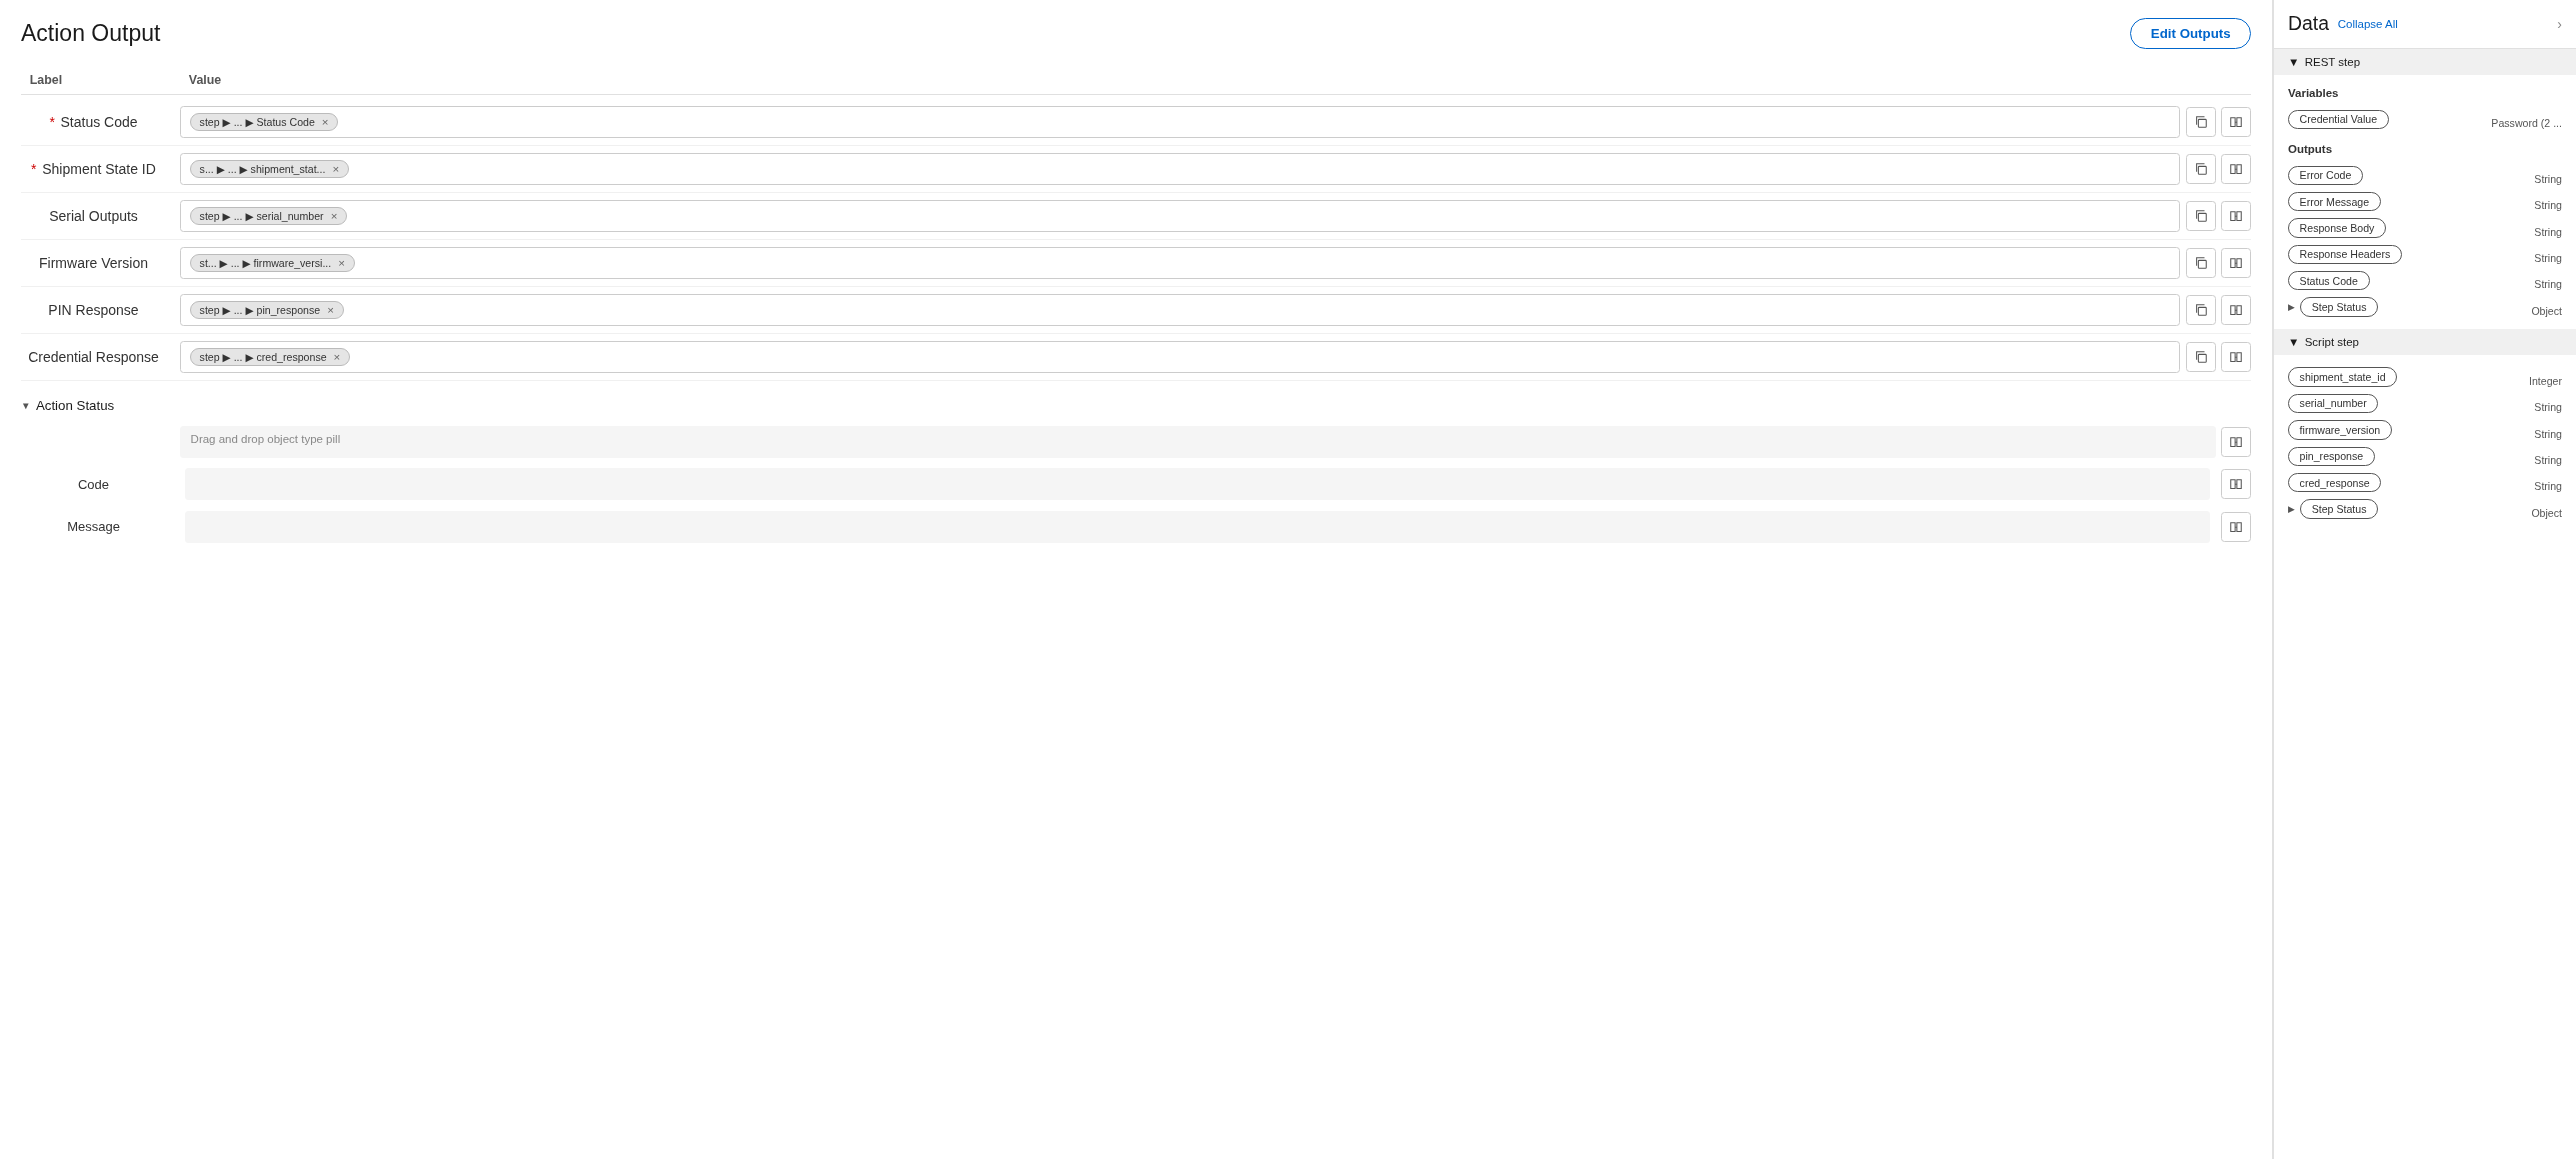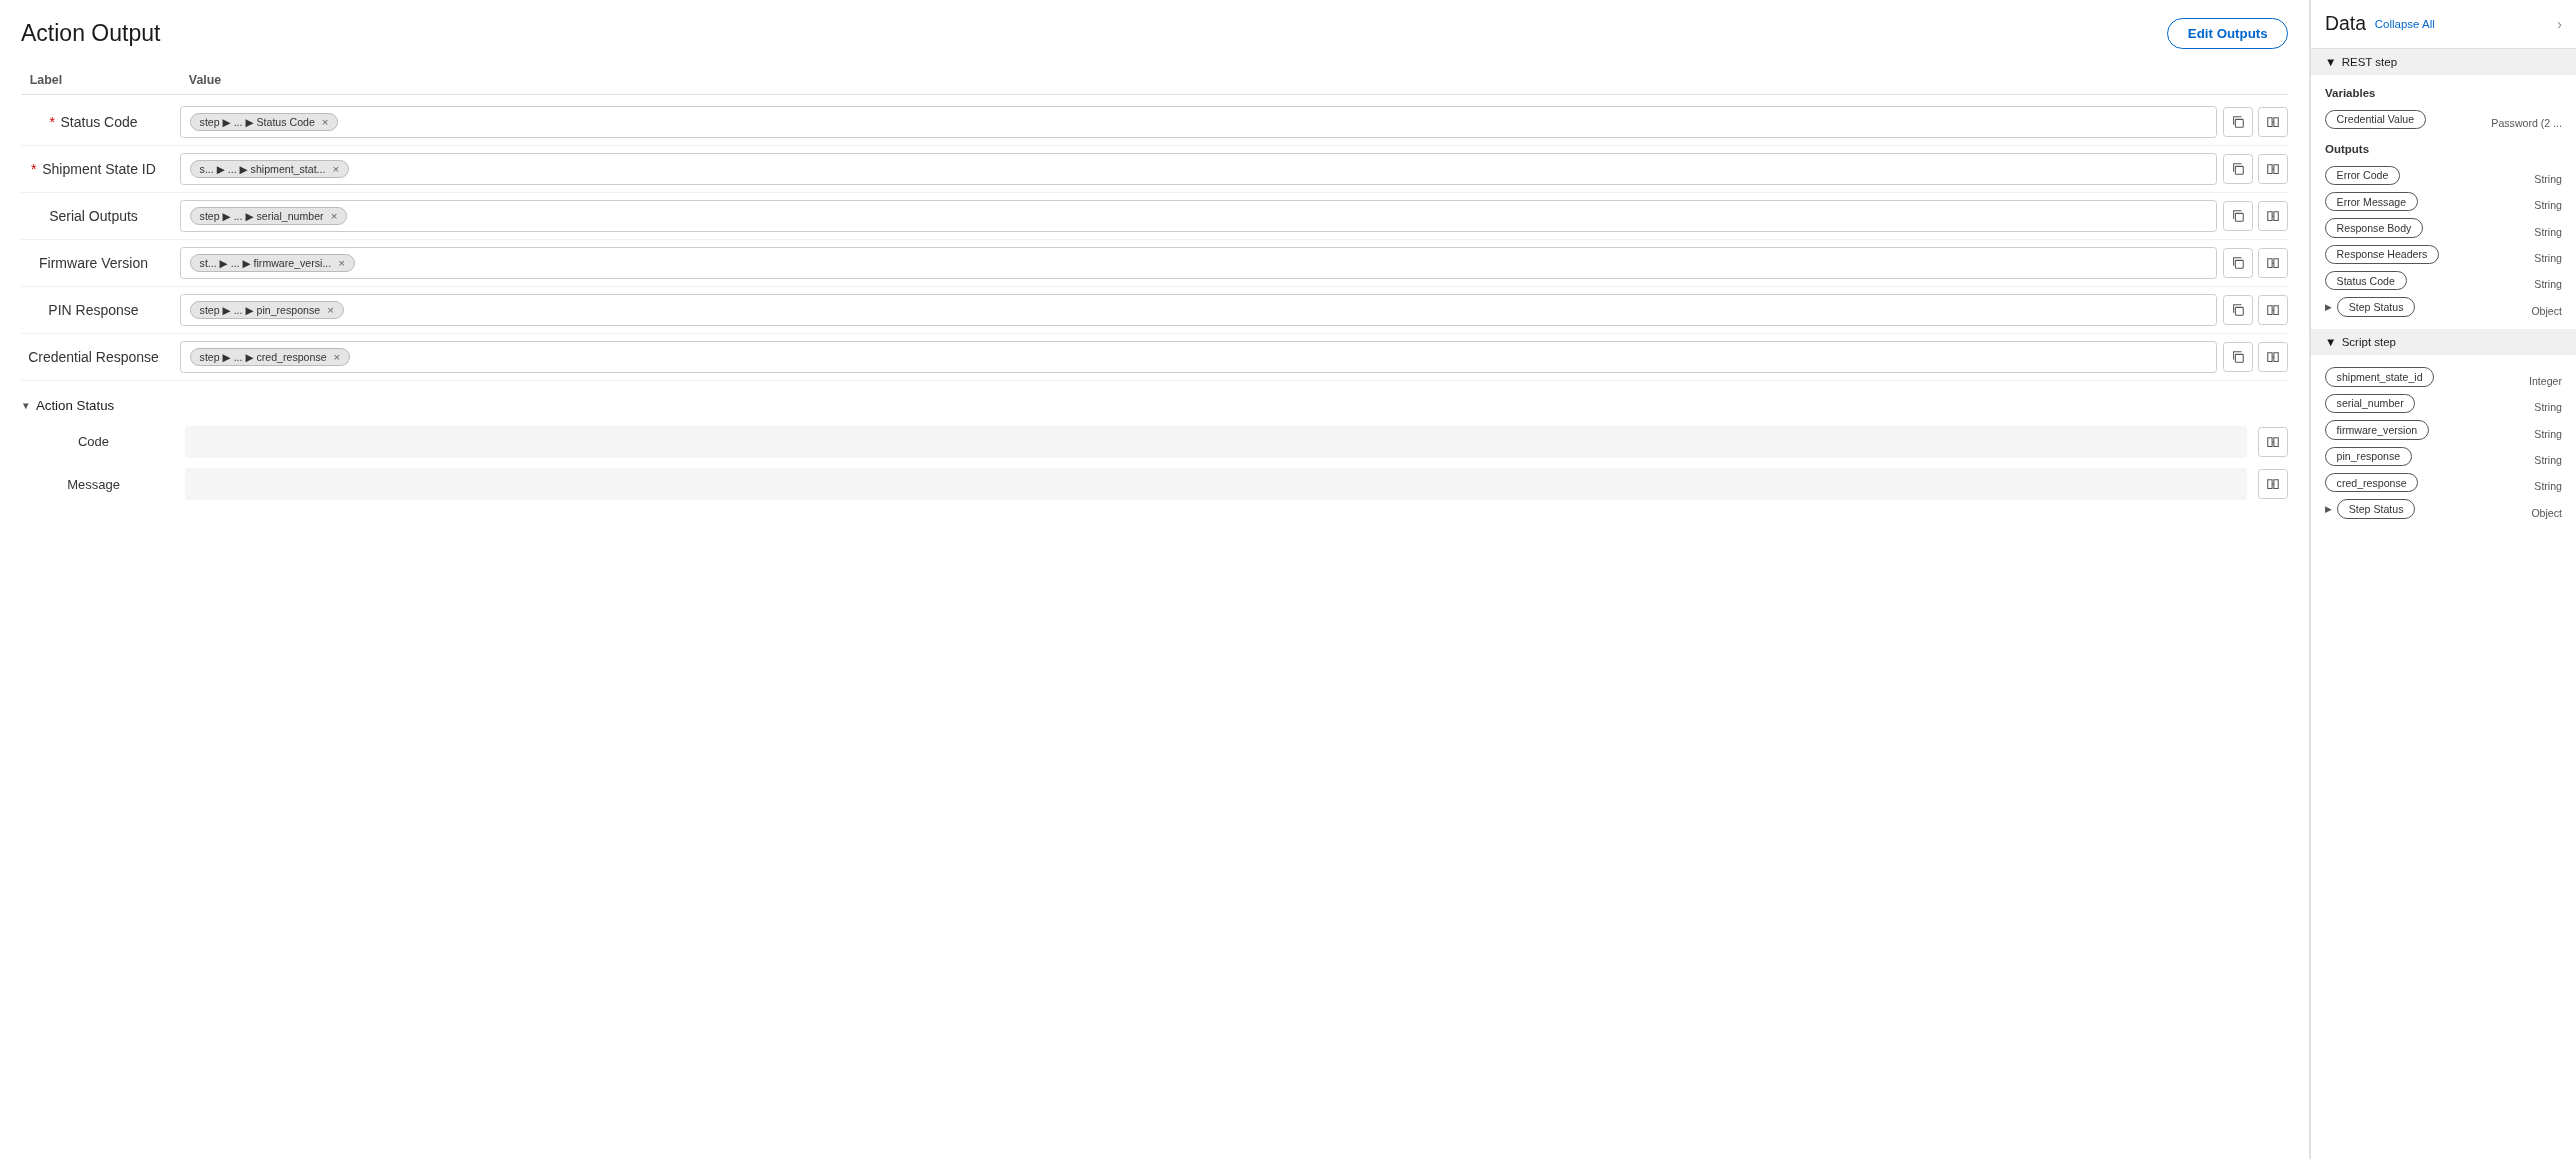--- a/index.html
+++ b/index.html
@@ -168,21 +168,21 @@
       border: none;
       border-radius: 3.5px;
       padding: 7px 10.6px;
       font-size: 11.5px;
       color: #333;
       min-height: 32px;
     }
 
     
     .right-panel {
-      width: 266px;
+      width: 303px;
       flex-shrink: 0;
       display: flex;
       flex-direction: column;
       border-left: 0.9px solid #e0e0e0;
     }
     .right-panel-header {
       display: flex;
       align-items: center;
       padding: 12.4px 14px;
       border-bottom: 0.9px solid #e0e0e0;
@@ -393,20 +393,32 @@
         </div>
       </div>
     </div>
 
   <div class="action-status-section">
     <div class="section-title">
       <span class="section-arrow">▼</span>
       <span>Action Status</span>
     </div>
 
+    <div class="drag-drop-row">
+      <div></div>
+      <div class="drag-drop-input">Drag and drop object type pill</div>
+      <div style="display:flex;gap:3.5px;padding-left:5.3px;">
+        <button class="icon-btn">
+          <svg width="14" height="12.4" viewBox="0 0 16 14" fill="none">
+            <path d="M2 2h5v10H2zM9 2h5v10H9z" stroke="#555" stroke-width="1.2" fill="none"></path>
+            <line x1="7" y1="7" x2="9" y2="7" stroke="#555" stroke-width="1.2"></line>
+          </svg>
+        </button>
+      </div>
+    </div>
 
     <div class="sub-row">
       <div class="sub-label">Code</div>
       <div class="sub-input"></div>
       <div style="padding-left:5.3px;">
         <button class="icon-btn">
           <svg width="14" height="12.4" viewBox="0 0 16 14" fill="none">
             <path d="M2 2h5v10H2zM9 2h5v10H9z" stroke="#555" stroke-width="1.2" fill="none"></path>
             <line x1="7" y1="7" x2="9" y2="7" stroke="#555" stroke-width="1.2"></line>
           </svg>

